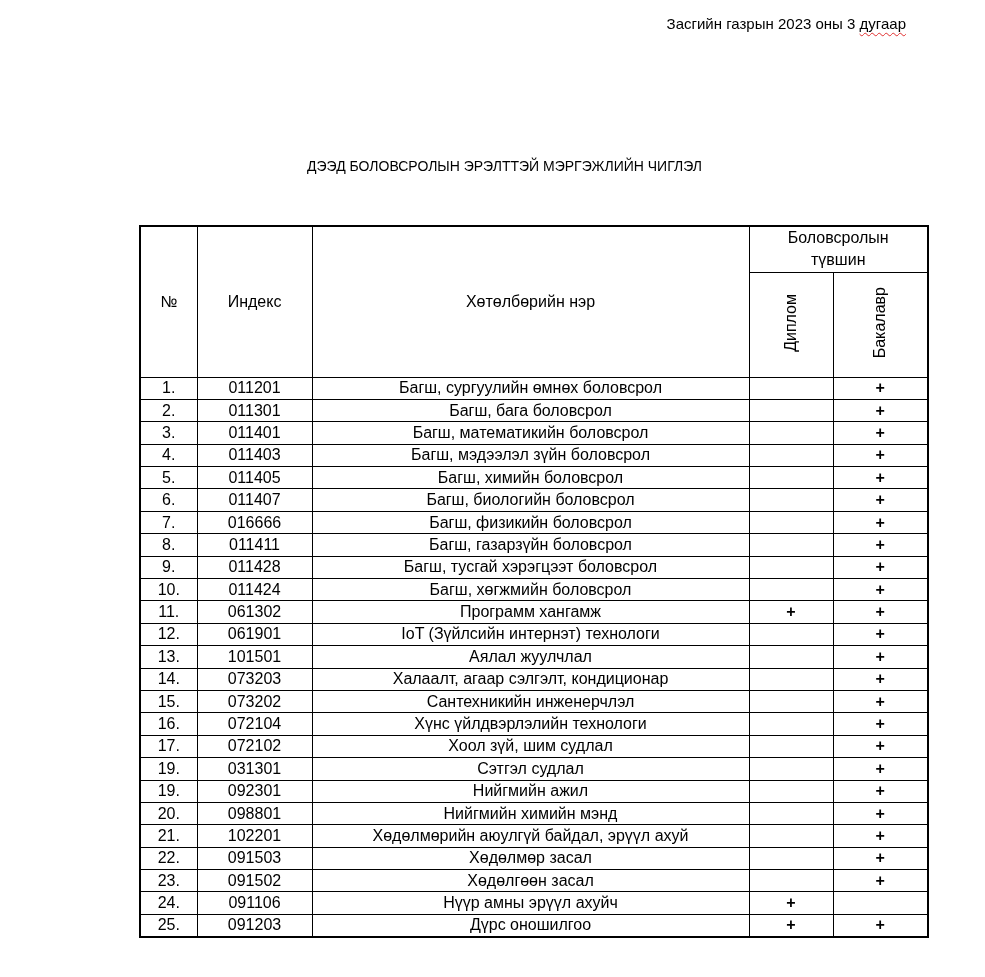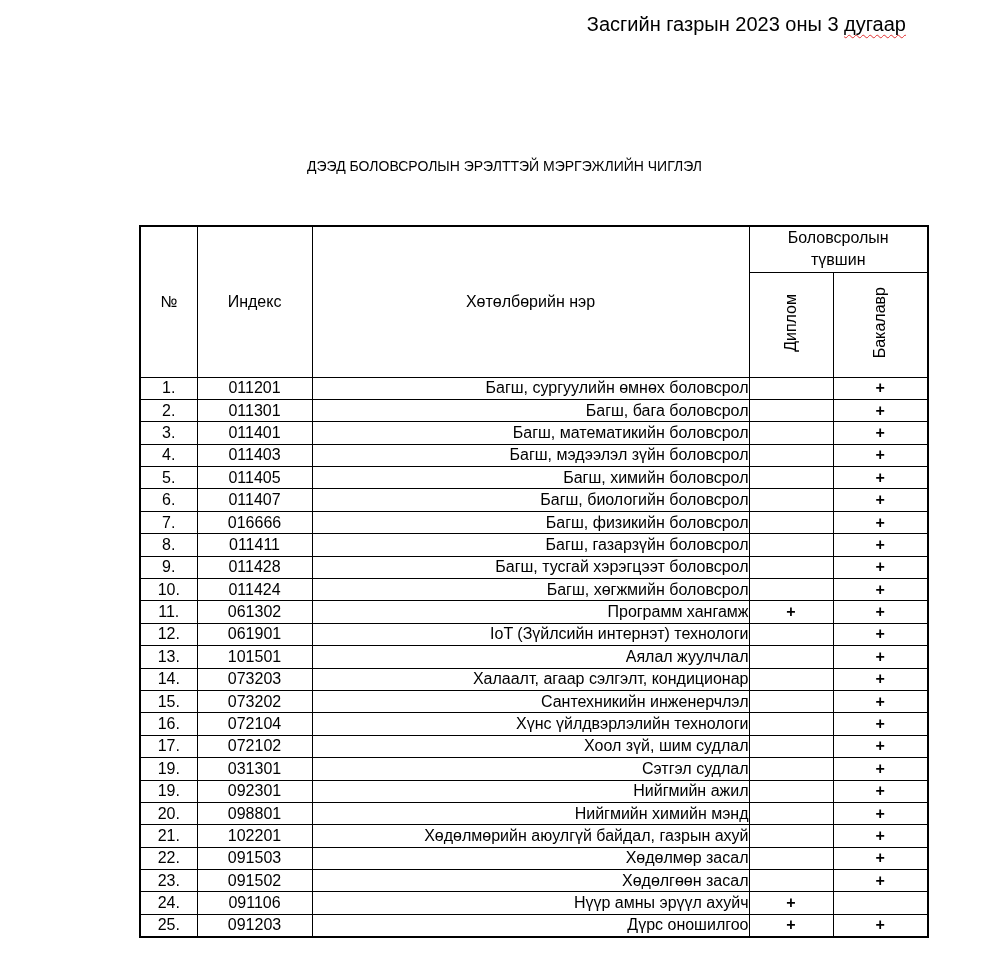--- a/index.html
+++ b/index.html
@@ -8,21 +8,21 @@
     width: 985px; height: 977px;
     position: relative; overflow: hidden;
     background: #ffffff; color: #000000;
     font-family: "Liberation Sans", "DejaVu Sans", sans-serif;
   }
 
   
   .annotation {
     position: absolute; top: 12px; right: 79px;
     text-align: right;
-    font-size: 20px; line-height: 24px;
+    font-size: 15px; line-height: 24px;
     white-space: nowrap;
   }
   .wavy-red {
     text-decoration-line: underline;
     text-decoration-style: wavy;
     text-decoration-color: #e03030;
     text-decoration-thickness: 1px;
     text-underline-offset: 3px;
     text-decoration-skip-ink: none;
   }
@@ -72,21 +72,21 @@
     display: inline-block;
     writing-mode: vertical-rl;
     transform: rotate(180deg);
     line-height: 1.1;
     white-space: nowrap;
   }
 
   .program-table tbody td { height: 22.4px; line-height: 20px; }
   td.cell-no    { text-align: center; }
   td.cell-index { text-align: center; }
-  td.cell-name  { text-align: right; }
+  td.cell-name  { text-align: center; }
   td.cell-mark  { text-align: center; font-weight: 700; }
 </style>
 </head>
 <body>
 
 <div class="annotation">
   <div><span>Засгийн газрын 2023 оны 3 </span><span class="wavy-red">дугаар</span></div>
 </div>
 
 <h1 class="doc-title">ДЭЭД БОЛОВСРОЛЫН ЭРЭЛТТЭЙ МЭРГЭЖЛИЙН ЧИГЛЭЛ</h1>
@@ -250,21 +250,21 @@
       <tr>
         <td class="cell-no">20.</td>
         <td class="cell-index">098801</td>
         <td class="cell-name">Нийгмийн химийн мэнд</td>
         <td class="cell-mark"></td>
         <td class="cell-mark">+</td>
       </tr>
       <tr>
         <td class="cell-no">21.</td>
         <td class="cell-index">102201</td>
-        <td class="cell-name">Хөдөлмөрийн аюулгүй байдал, газрын ахуй</td>
+        <td class="cell-name">Хөдөлмөрийн аюулгүй байдал, эрүүл ахуй</td>
         <td class="cell-mark"></td>
         <td class="cell-mark">+</td>
       </tr>
       <tr>
         <td class="cell-no">22.</td>
         <td class="cell-index">091503</td>
         <td class="cell-name">Хөдөлмөр засал</td>
         <td class="cell-mark"></td>
         <td class="cell-mark">+</td>
       </tr>

